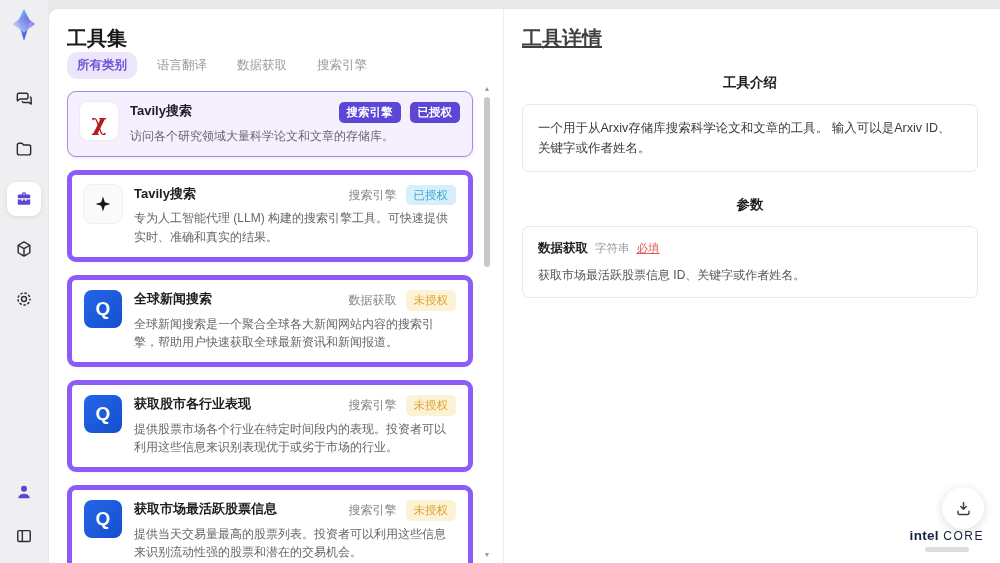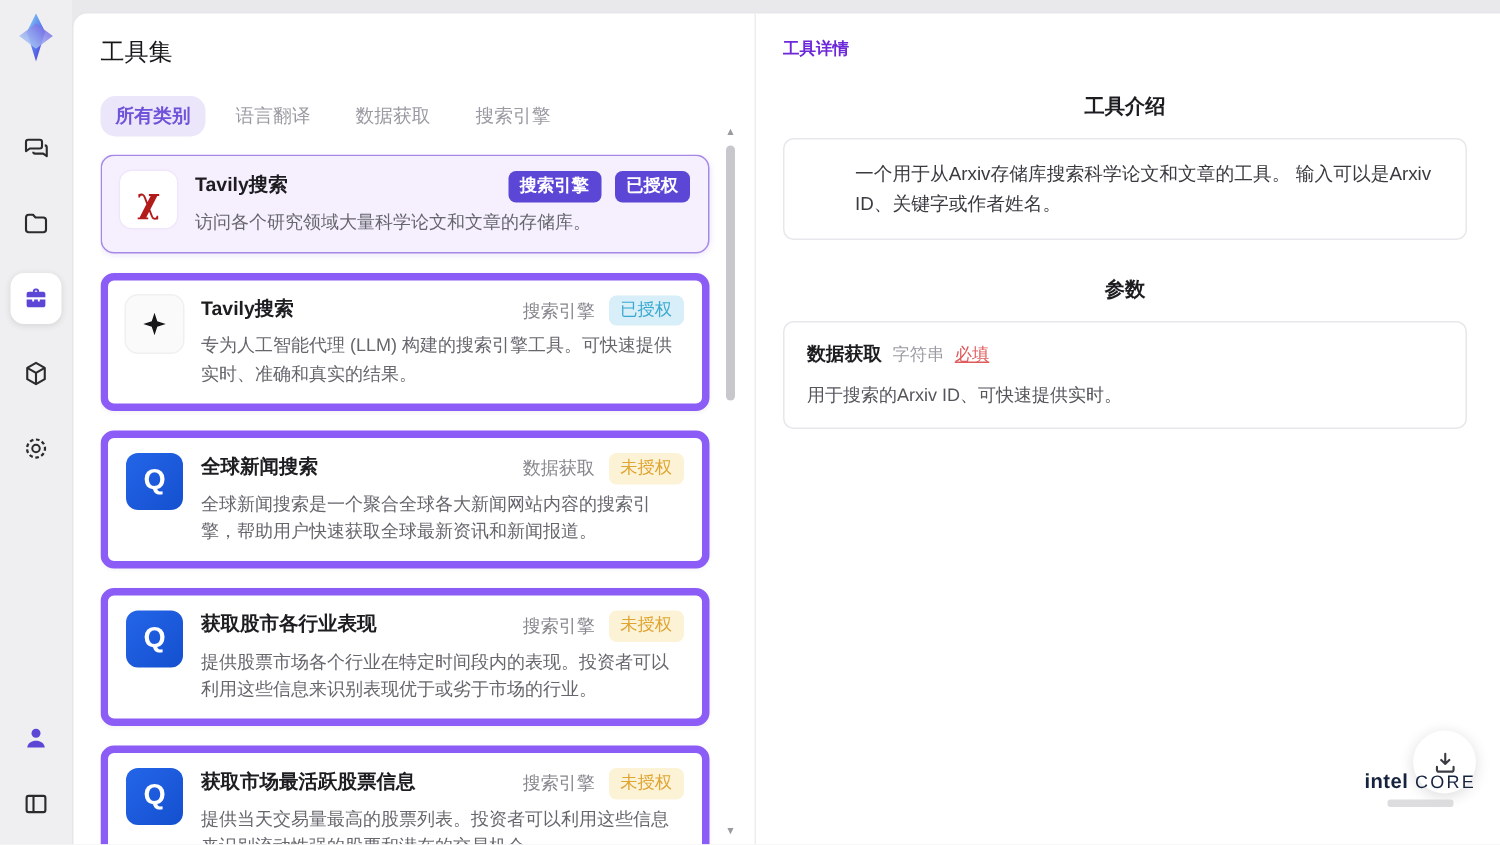--- a/index.html
+++ b/index.html
@@ -15,21 +15,21 @@
   .side-btn svg { width: 20px; height: 20px; }
   .side-btn.active { background: #ffffff; color: #5b46d6; box-shadow: 0 1px 4px rgba(0,0,0,.10); }
   .side-bottom { margin-top: auto; display: flex; flex-direction: column; gap: 10px; align-items: center; }
   .avatar-btn { color: #5b46d6; }
 
   
   .main { flex: 1; margin-top: 8px; background: #ffffff; border-top-left-radius: 10px; display: flex; overflow: hidden; border: 1px solid #e6e6ea; border-bottom: none; border-right: none; }
 
   
   .left-pane { width: 455px; flex: none; border-right: 1px solid #ededf0; padding: 16px 0 0 18px; display: flex; flex-direction: column; position: relative; }
-  .page-title { font-size: 16px; font-weight: normal; color: #17171a; margin-bottom: 18px; }
+  .page-title { font-size: 20px; font-weight: bold; color: #17171a; }
   .tabs { display: flex; gap: 10px; align-items: center; margin-bottom: 12px; font-size: 12.5px; color: #9a9aa2; }
   .tab { padding: 5px 10px; border-radius: 6px; cursor: pointer; white-space: nowrap; }
   .tab.active { background: #ebe6f9; color: #6f52d9; font-weight: bold; border-radius: 10px; }
 
   .list { flex: 1; overflow: hidden; padding-right: 30px; position: relative; }
   .card { border: 5px solid #8b5cf6; background: #fff; border-radius: 9px; padding: 10px 12px; margin-bottom: 13px; display: flex; gap: 12px; box-shadow: 0 1px 3px rgba(20,20,40,.05); cursor: pointer; }
   .card.selected { background: #f6effe; border: 1.6px solid #a689e6; box-shadow: 0 1px 4px rgba(120,80,220,.15); }
   .tool-icon { width: 38px; height: 38px; border-radius: 8px; flex: none; display: flex; align-items: center; justify-content: center; }
   .icon-arxiv { background: #ffffff; box-shadow: 0 0 0 1px #f0e7fb; font-size: 23px; font-weight: bold; color: #b31b1b; font-family: "DejaVu Serif", serif; }
   .icon-tavily { background: #fafafa; box-shadow: 0 0 0 1px #f0f0f0; color: #17171a; }
@@ -47,34 +47,34 @@
   .tool-desc { font-size: 12px; color: #66666d; line-height: 1.55; margin-top: 4px; }
 
   
   .scrollbar { position: absolute; top: 74px; bottom: 0; right: 12px; width: 8px; }
   .scroll-up, .scroll-down { position: absolute; left: 0; width: 8px; text-align: center; font-size: 7px; color: #9a9aa0; line-height: 8px; }
   .scroll-up { top: 2px; } .scroll-down { bottom: 4px; }
   .scroll-thumb { position: absolute; top: 14px; left: 1px; width: 6px; height: 170px; border-radius: 3px; background: #c7c7cc; }
 
   
   .right-pane { flex: 1; padding: 16px 22px 0 18px; }
-  .detail-title { font-size: 11px; font-weight: bold; color: #6d28d9; margin-bottom: 22px; }
+  .detail-title { font-size: 20px; font-weight: bold; color: #404040; margin-bottom: 22px; text-decoration: underline; }
   .section-heading { font-size: 13.5px; font-weight: bold; color: #1d1d21; margin-bottom: 12px; text-align: center; }
   .info-box { border: 1px solid #e8e8ec; border-radius: 7px; background: #fff; padding: 13px 15px; margin-bottom: 24px; }
-  .intro-text { font-size: 12.5px; color: #3a3a40; line-height: 1.6; margin-left: 32px; }
+  .intro-text { font-size: 12.5px; color: #3a3a40; line-height: 1.6; }
   .param-row { display: flex; align-items: baseline; gap: 7px; margin-bottom: 9px; }
   .param-name { font-size: 12.5px; font-weight: bold; color: #1d1d21; }
   .param-type { font-size: 11.5px; color: #9a9aa2; font-family: Liberation Serif, serif; }
   .param-required { font-size: 11.5px; color: #e05a5a; text-decoration: underline; }
   .param-desc { font-size: 12px; color: #55555c; line-height: 1.5; }
 
   
   .fab { position: absolute; right: 16px; bottom: 34px; width: 42px; height: 42px; border-radius: 50%; background: #ffffff; box-shadow: 0 2px 10px rgba(0,0,0,.14); display: flex; align-items: center; justify-content: center; color: #3c3c44; cursor: pointer; }
   .fab svg { width: 19px; height: 19px; }
-  .intel-brand { position: absolute; right: 16px; bottom: 25px; text-align: center; color: #16233f; line-height: 1.1; }
+  .intel-brand { position: absolute; right: 16px; bottom: 11px; text-align: center; color: #16233f; line-height: 1.1; }
   .intel-word { font-size: 13.5px; font-weight: bold; letter-spacing: .3px; }
   .core-word { font-size: 12px; font-weight: normal; letter-spacing: 1.5px; }
   .brand-sub { width: 44px; height: 5px; margin: 3px auto 0; border-radius: 2px; background: #d4d4d8; opacity: .8; }
 </style>
 </head>
 <body>
 
 <div class="app">
 
   <div class="sidebar">
@@ -247,21 +247,21 @@
         <div class="intro-text">一个用于从Arxiv存储库搜索科学论文和文章的工具。 输入可以是Arxiv ID、关键字或作者姓名。</div>
       </div>
 
       <div class="section-heading">参数</div>
       <div class="info-box">
         <div class="param-row">
           <span class="param-name">数据获取</span>
           <span class="param-type">字符串</span>
           <span class="param-required">必填</span>
         </div>
-        <div class="param-desc">用于搜索的Arxiv ID、可快速提供实时。</div>
+        <div class="param-desc">获取市场最活跃股票信息 ID、关键字或作者姓名。</div>
       </div>
     </div>
   </div>
 </div>
 
 <div class="fab">
   <svg viewBox="0 0 24 24" fill="none" stroke="currentColor" stroke-width="1.8" stroke-linecap="round" stroke-linejoin="round">
     <path d="M12 4.5v8.5m0 0l-3.4-3.4M12 13l3.4-3.4"></path>
     <path d="M5 15.5v2.3c0 1 .8 1.7 1.7 1.7h10.6c1 0 1.7-.8 1.7-1.7v-2.3"></path>
   </svg>

